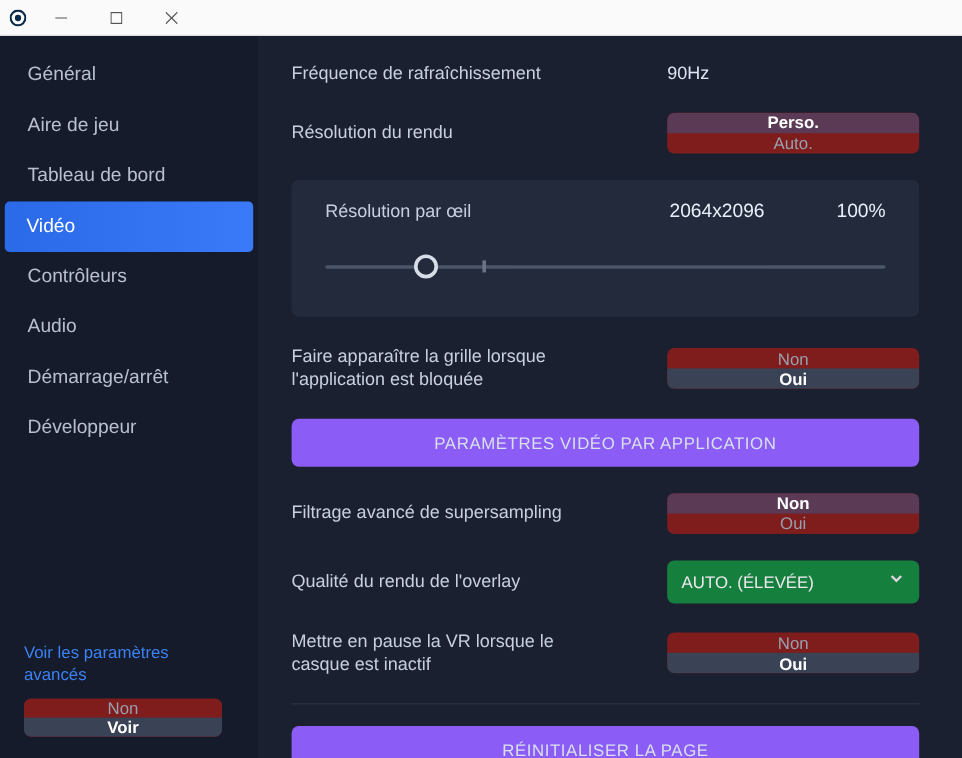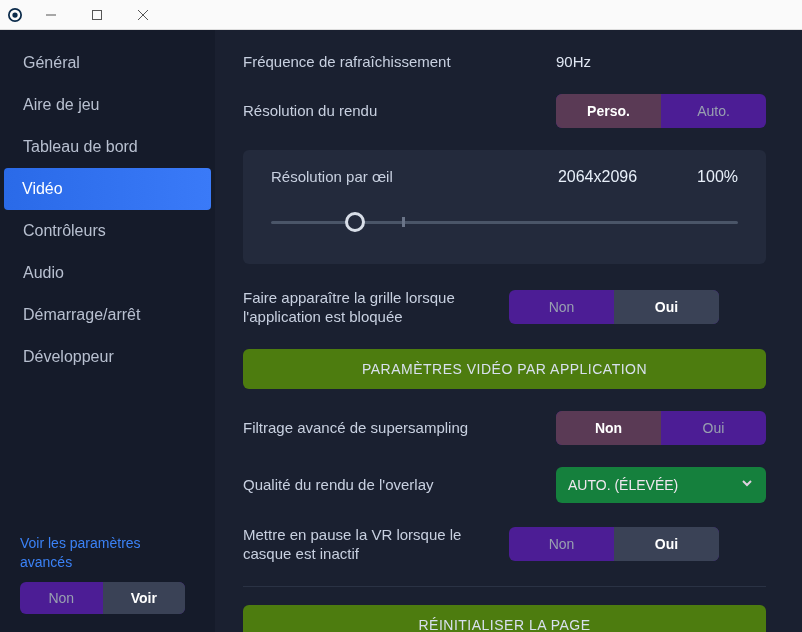--- a/index.html
+++ b/index.html
@@ -34,35 +34,36 @@
     background: linear-gradient(90deg, #2a6ae8 0%, #3a7af8 100%);
     color: #fff; border-radius: 4px; margin: 0 4px;
     padding-left: 18px;
   }
   .sidebar .spacer { flex: 1; }
   .adv-block { padding: 14px 20px 18px 20px; }
   .adv-label { font-size: 14px; color: #3b82f6; line-height: 1.35; margin-bottom: 10px; }
 
   .toggle {
     display: flex; width: 165px; height: 32px; border-radius: 6px;
-    background: #4c1d95; overflow: hidden;
+    background: #7f1d1d; overflow: hidden; flex-direction: column;
   }
   .toggle .opt {
     flex: 1; display: flex; align-items: center; justify-content: center;
     font-size: 14px; color: #98a0b0; cursor: pointer;
   }
   .toggle .opt.sel { background: #3a4256; color: #fff; font-weight: 600; }
   .toggle.wide { width: 210px; height: 34px; }
   .toggle.accent .opt.sel { background: #5a3a55; color: #fff; }
 
   .main { flex: 1; padding: 22px 36px 0 28px; overflow-y: auto; }
 
   .row {
     display: flex; align-items: center; margin-bottom: 22px;
     gap: 16px;
+    justify-content: space-between;
   }
   .row .label { flex: 1; font-size: 15px; color: #c8d0e0; line-height: 1.3; }
   .row .val { font-size: 15px; color: #dfe6f2; min-width: 100px; }
 
   .res-panel {
     background: #232a3c; border-radius: 6px; padding: 18px 28px 32px 28px;
     margin-bottom: 24px;
   }
   .res-header { display: flex; align-items: center; margin-bottom: 26px; }
   .res-header .hlabel { flex: 1; font-size: 15px; }
@@ -80,21 +81,21 @@
     position: absolute; top: 0; left: 18%; width: 20px; height: 20px;
     border: 3px solid #d8dee8; border-radius: 50%; background: #232a3c;
     transform: translateX(-50%);
   }
   .slider .tick {
     position: absolute; top: 5px; left: 28%; width: 3px; height: 10px;
     background: #6a7488;
   }
 
   .big-btn {
-    width: 100%; height: 40px; background: #4d7c0f; border-radius: 6px;
+    width: 100%; height: 40px; background: #8b5cf6; border-radius: 6px;
     display: flex; align-items: center; justify-content: center;
     font-size: 14px; letter-spacing: 0.5px; color: #d8e0ee; cursor: pointer;
     margin-bottom: 22px;
   }
 
   .dropdown {
     width: 210px; height: 36px; background: #15803d; border-radius: 6px;
     display: flex; align-items: center; padding: 0 12px; cursor: pointer;
     position: relative;
   }

